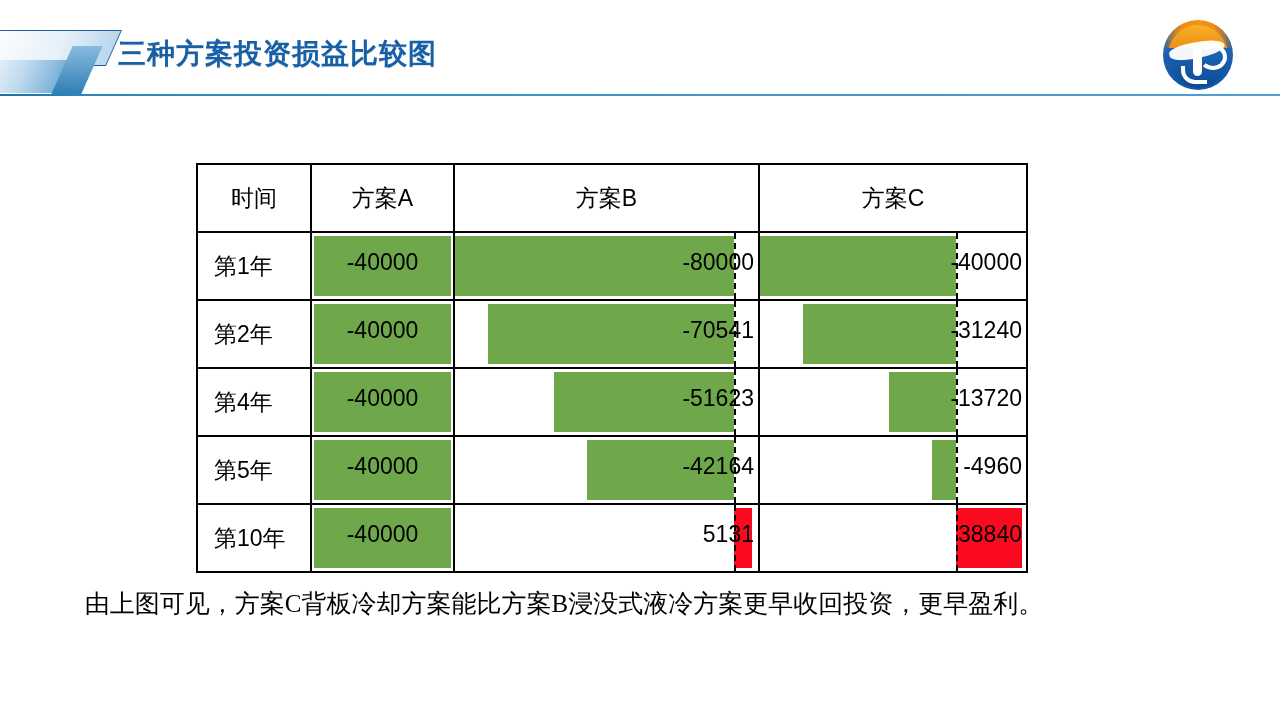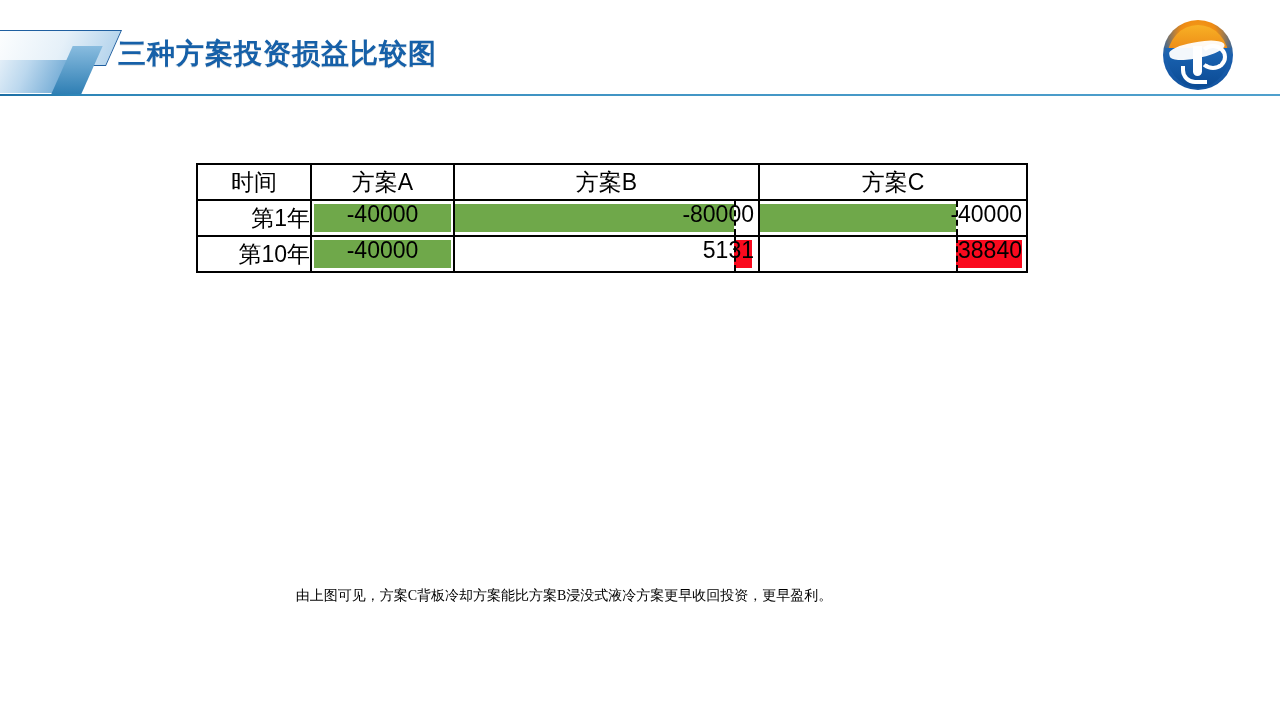--- a/index.html
+++ b/index.html
@@ -36,48 +36,48 @@
     background:#ffffff;border-radius:40% 60% 50% 50%;transform:rotate(-12deg);opacity:.95;}
   #logo .j-stem{position:absolute;left:30px;top:26px;width:9px;height:30px;background:#ffffff;border-radius:0 0 6px 6px;}
   #logo .j-hook{position:absolute;left:18px;top:46px;width:22px;height:14px;border:4px solid #ffffff;
     border-top:none;border-right:none;border-radius:0 0 0 14px;}
   #logo .p-bowl{position:absolute;left:36px;top:24px;width:20px;height:18px;border:4px solid #ffffff;
     border-radius:50%;border-left-color:transparent;}
 
   
   #chart-table{position:absolute;left:196px;top:163px;width:832px;border-collapse:collapse;
     table-layout:fixed;background:#ffffff;}
-  #chart-table td,#chart-table th{border:2px solid #000000;padding:0;}
+  #chart-table td,#chart-table th{border:2px solid #000000;padding:16px;}
   .col-time{width:114px;}
   .col-a{width:143px;}
   .col-b{width:305px;}
   .col-c{width:268px;}
 
   th.hcell{height:34px;font-size:23px;font-weight:normal;color:#000000;text-align:center;
     vertical-align:middle;font-family:"Liberation Sans","DejaVu Sans",sans-serif;}
-  td.ycell{height:34px;font-size:23px;color:#000000;text-align:right;vertical-align:middle;
+  td.ycell{height:34px;font-size:23px;color:#000000;text-align:left;vertical-align:middle;
     white-space:nowrap;margin-left:32px;}
 
   td.datacell{position:relative;height:34px;vertical-align:middle;overflow:hidden;}
   .bar{position:absolute;top:3px;bottom:3px;}
   .bar.neg{background:#6fa84a;}
   .bar.pos{background:#fa0a1e;}
   .axis{position:absolute;top:0;bottom:0;width:0;border-left:2px dashed #000000;}
   .val{position:absolute;top:0;bottom:8px;display:flex;align-items:center;
     font-size:23px;color:#000000;white-space:nowrap;}
   .val.rightal{right:4px;}
   .val.ccenter{right:4px;}
 
   
   .cellA .bar{left:2px;right:2px;}
   .cellA .val{left:0;right:0;justify-content:center;}
 
   
   #caption{position:absolute;left:0;top:587px;width:1128px;text-align:center;
-    font-size:14px;color:#000000;font-family:"Liberation Serif","DejaVu Serif",serif;}
+    font-size:25px;color:#000000;font-family:"Liberation Serif","DejaVu Serif",serif;}
 </style>
 </head>
 <body>
 
 <div id="header">
   <div class="deco" id="deco-outline"></div>
   <div class="deco" id="deco-solid-big"></div>
   <div class="deco" id="deco-solid-small"></div>
   <div id="title">三种方案投资损益比较图</div>
   <div id="logo">
@@ -118,20 +118,71 @@
           <div class="axis" style="left: 279px;"></div>
           <span class="val rightal">-80000</span>
         </td>
         <td class="datacell">
           <div class="bar neg" style="left: 0px; width: 196px;"></div>
           <div class="axis" style="left: 196px;"></div>
           <span class="val ccenter">-40000</span>
         </td>
       </tr>
       <tr>
+        <td class="ycell">第2年</td>
+        <td class="datacell cellA">
+          <div class="bar neg"></div>
+          <span class="val">-40000</span>
+        </td>
+        <td class="datacell">
+          <div class="bar neg" style="left: 32.9883px; width: 246.012px;"></div>
+          <div class="axis" style="left: 279px;"></div>
+          <span class="val rightal">-70541</span>
+        </td>
+        <td class="datacell">
+          <div class="bar neg" style="left: 42.924px; width: 153.076px;"></div>
+          <div class="axis" style="left: 196px;"></div>
+          <span class="val ccenter">-31240</span>
+        </td>
+      </tr>
+      <tr>
+        <td class="ycell">第4年</td>
+        <td class="datacell cellA">
+          <div class="bar neg"></div>
+          <span class="val">-40000</span>
+        </td>
+        <td class="datacell">
+          <div class="bar neg" style="left: 98.9648px; width: 180.035px;"></div>
+          <div class="axis" style="left: 279px;"></div>
+          <span class="val rightal">-51623</span>
+        </td>
+        <td class="datacell">
+          <div class="bar neg" style="left: 128.772px; width: 67.228px;"></div>
+          <div class="axis" style="left: 196px;"></div>
+          <span class="val ccenter">-13720</span>
+        </td>
+      </tr>
+      <tr>
+        <td class="ycell">第5年</td>
+        <td class="datacell cellA">
+          <div class="bar neg"></div>
+          <span class="val">-40000</span>
+        </td>
+        <td class="datacell">
+          <div class="bar neg" style="left: 131.953px; width: 147.047px;"></div>
+          <div class="axis" style="left: 279px;"></div>
+          <span class="val rightal">-42164</span>
+        </td>
+        <td class="datacell">
+          <div class="bar neg" style="left: 171.696px; width: 24.304px;"></div>
+          <div class="axis" style="left: 196px;"></div>
+          <span class="val ccenter">-4960</span>
+        </td>
+      </tr>
+      <tr>
         <td class="ycell">第10年</td>
         <td class="datacell cellA">
           <div class="bar neg"></div>
           <span class="val">-40000</span>
         </td>
         <td class="datacell">
           <div class="bar pos" style="left: 279px; width: 17.8944px;"></div>
           <div class="axis" style="left: 279px;"></div>
           <span class="val rightal">5131</span>
         </td>

